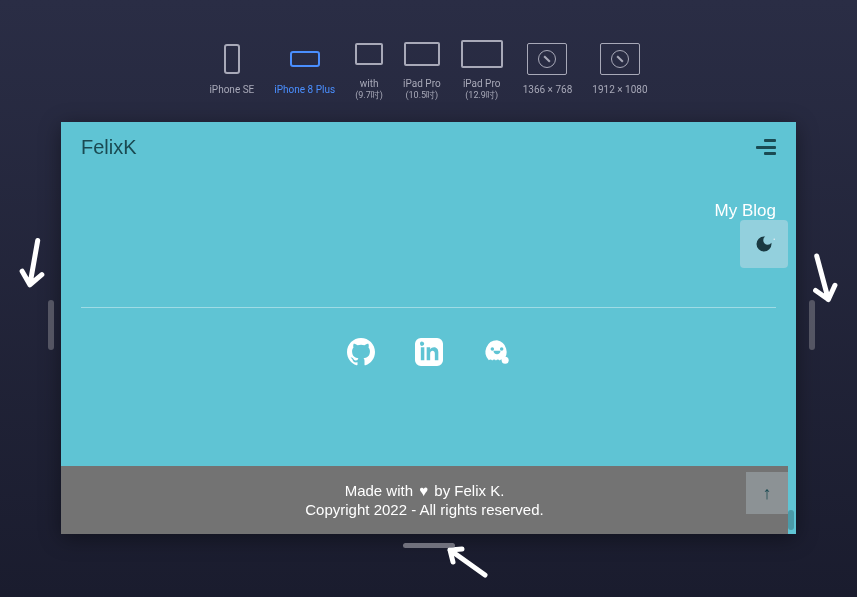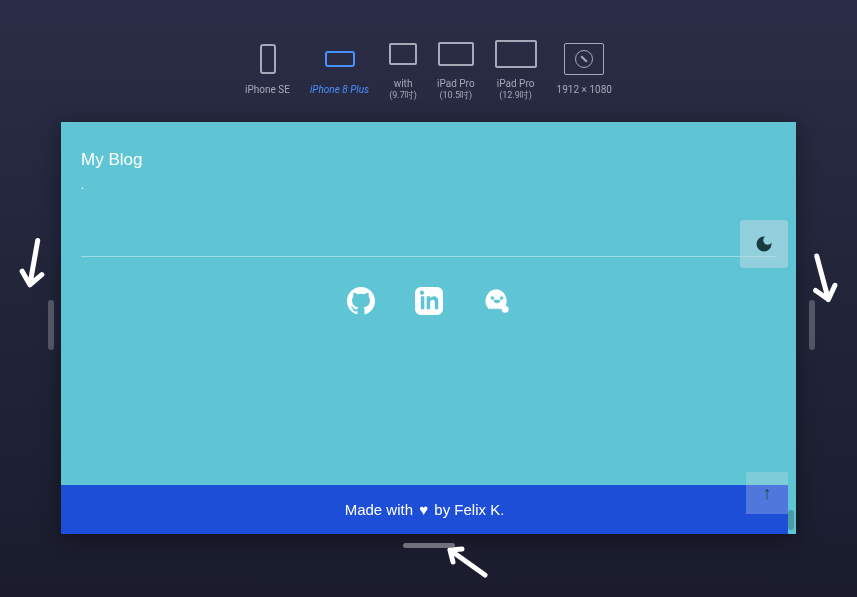--- a/index.html
+++ b/index.html
@@ -31,21 +31,20 @@
       flex-direction: column;
       align-items: center;
       color: #a8a9b8;
       font-size: 10px;
       cursor: pointer;
       gap: 6px;
     }
     
     .device-option.selected {
       color: #4a8fff;
-      font-style: italic;
     }
     
     .device-icon {
       height: 35px;
       display: flex;
       align-items: center;
       justify-content: center;
     }
     
     .phone-icon {
@@ -181,21 +180,21 @@
       border-radius: 1px;
     }
     
     .menu-toggle span:nth-child(1) { width: 60%; align-self: flex-end; }
     .menu-toggle span:nth-child(2) { width: 100%; }
     .menu-toggle span:nth-child(3) { width: 60%; align-self: flex-end; }
     
     
     .content {
       padding: 20px;
-      text-align: left;
+      text-align: right;
       color: white;
     }
     
     .nav-link {
       font-size: 17px;
       margin: 8px 0;
       color: white;
       font-family: "Comic Sans MS", cursive, sans-serif;
     }
     
@@ -223,21 +222,21 @@
       color: white;
       cursor: pointer;
     }
     
     
     .page-footer {
       position: absolute;
       bottom: 0;
       left: 0;
       right: 8px;
-      background: #1d4ed8;
+      background: #737373;
       padding: 14px 20px;
       text-align: center;
       color: white;
       font-size: 15px;
       font-family: "Comic Sans MS", cursive, sans-serif;
     }
     
     .footer-line {
       margin: 2px 0;
     }
@@ -383,27 +382,43 @@
       <div>iPad Pro</div>
       <div class="device-sublabel">(12.9吋)</div>
     </div>
   </div>
   <div class="device-option">
     <div class="device-icon">
         <div class="desktop-icon">
           <div class="compass"></div>
         </div>
       </div>
+    <div class="device-label">1366 × 768</div>
+  </div>
+  <div class="device-option">
+    <div class="device-icon">
+        <div class="desktop-icon">
+          <div class="compass"></div>
+        </div>
+      </div>
     <div class="device-label">1912 × 1080</div>
   </div>
 </div>
 
 <div class="preview-wrapper">
   <div class="preview-frame">
 
+    <div class="page-header">
+      <div class="logo">FelixK</div>
+      <div class="menu-toggle">
+        <span></span>
+          <span></span>
+          <span></span>
+      </div>
+    </div>
 
     <div class="content">
       <div class="nav-link">My Blog</div>
       <div class="dot">.</div>
     </div>
 
     <hr class="divider">
 
     <div class="social-icons">
       <div class="social-icon">
@@ -423,20 +438,21 @@
           </svg>
       </div>
     </div>
 
     <div class="page-footer">
       <div class="footer-line">
         <span>Made with</span>
         <span class="heart">♥</span>
         <span>by Felix K.</span>
       </div>
+      <div class="footer-line">Copyright 2022 - All rights reserved.</div>
     </div>
 
     <div class="dark-mode-btn">
       <svg width="20" height="20" viewBox="0 0 24 24" fill="currentColor">
           <path d="M12 3a9 9 0 109 9c0-.46-.04-.92-.1-1.36a5.4 5.4 0 01-4.4 2.26 5.4 5.4 0 01-5.4-5.4 5.4 5.4 0 012.26-4.4C12.92 3.04 12.46 3 12 3z"></path>
         </svg>
     </div>
 
     <div class="scroll-top-btn">
       <span>↑</span>

